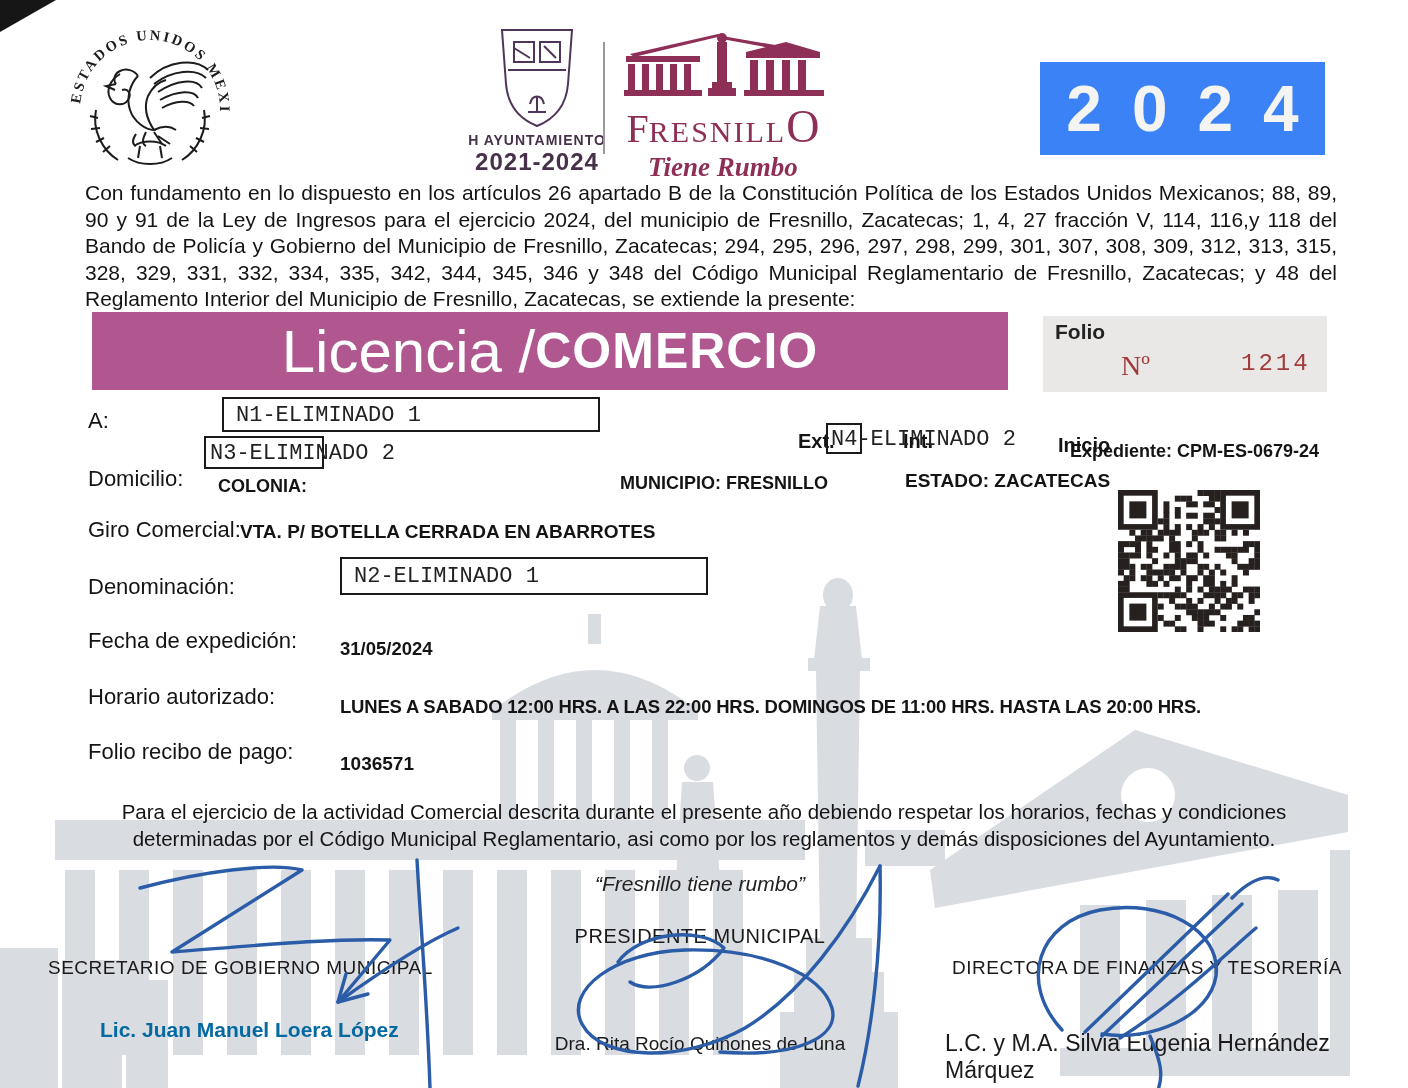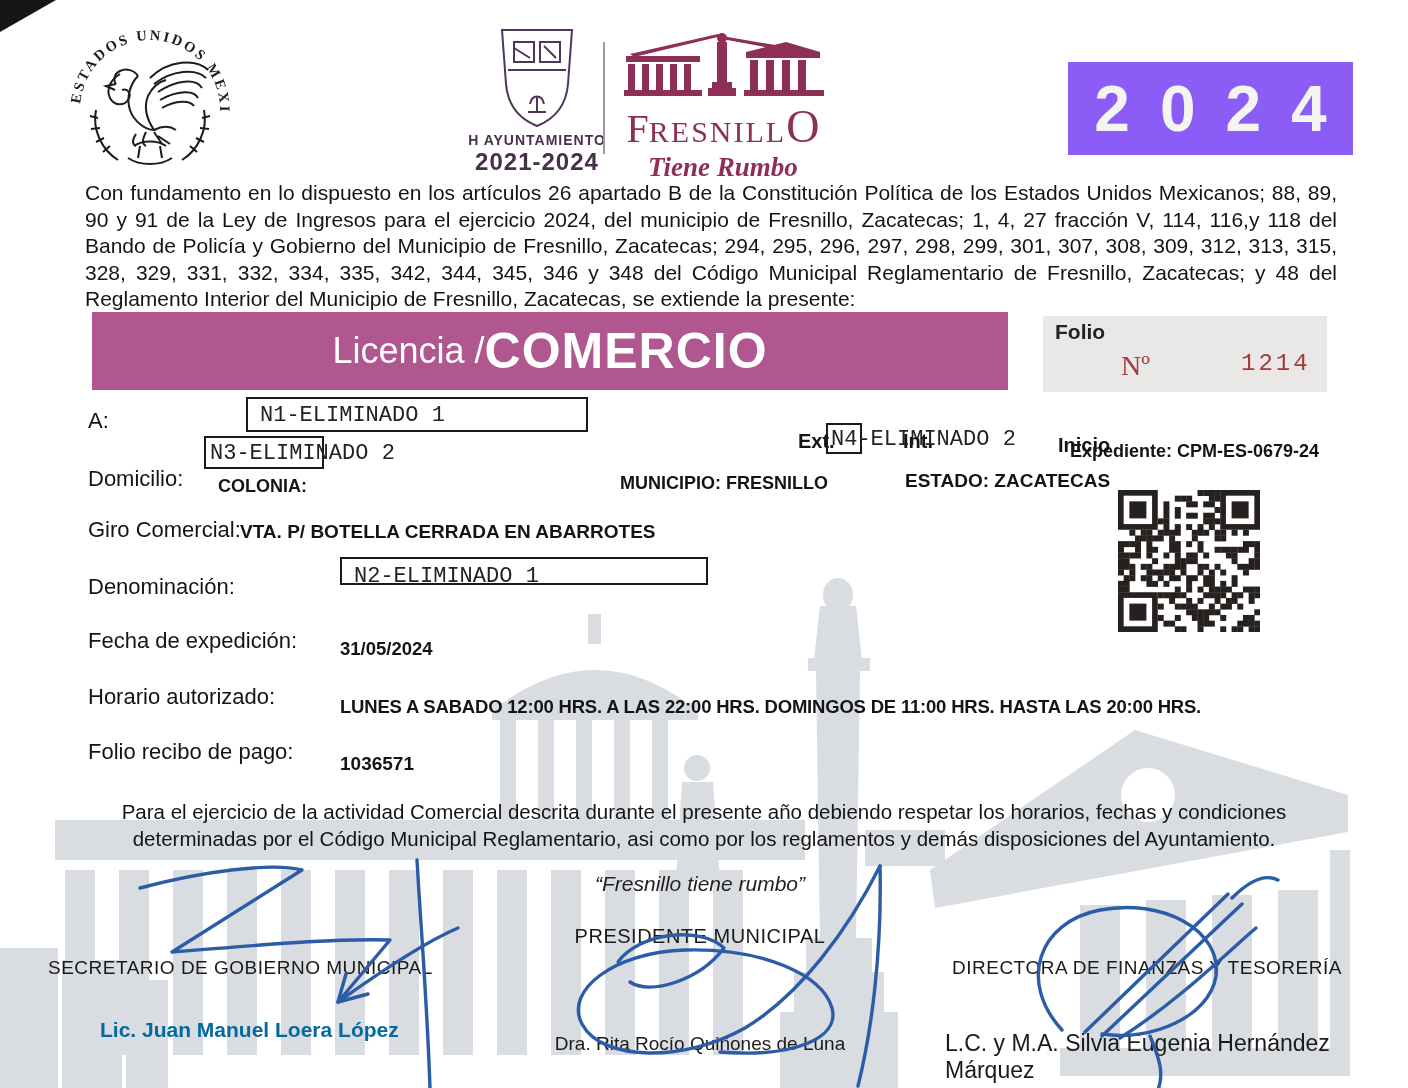--- a/index.html
+++ b/index.html
@@ -16,29 +16,29 @@
   .seal-wrap { left:462px; top:26px; width:150px; text-align:center; color:#47304a; }
   .seal-line1 { font-size:14px; font-weight:bold; letter-spacing:1px; margin-top:2px; }
   .seal-line2 { font-size:24px; font-weight:bold; letter-spacing:1px; }
   .header-divider { left:603px; top:42px; width:2px; height:112px; background:#9a9a9a; }
   .logo-wrap { left:618px; top:30px; width:210px; text-align:center; color:#8e2f58; }
   .logo-name { font-family:"Liberation Serif", serif; line-height:1; margin-top:2px; white-space:nowrap; }
   .logo-name .cap { font-size:40px; }
   .logo-name .mid { font-size:30px; letter-spacing:2px; }
   .logo-name .last { font-size:46px; }
   .logo-motto { font-family:"Liberation Serif", serif; font-style:italic; font-weight:bold; font-size:27px; margin-top:2px; }
-  .year-badge { left:1040px; top:62px; width:285px; height:93px; background:#8b5cf6;
-    display:flex; align-items:center; justify-content:center;margin-left:28px; }
+  .year-badge { left:1040px; top:62px; width:285px; height:93px; background:#3b82f6;
+    display:flex; align-items:center; justify-content:center; }
   .year-badge span { color:#f4f4f2; font-weight:bold; font-size:64px; letter-spacing:30px; padding-left:30px; }
 
   .legal { left:85px; top:180px; width:1252px; font-size:21px; line-height:26.5px; text-align:justify; color:#141414; }
 
   .banner { left:92px; top:312px; width:916px; height:78px; background:#b0578f;
     display:flex; align-items:center; justify-content:center; }
-  .banner .t1 { color:#fff; font-size:36px; font-weight:500; }
+  .banner .t1 { color:#fff; font-size:60px; font-weight:500; }
   .banner .t2 { color:#fff; font-size:50px; font-weight:bold; letter-spacing:1px; }
 
   .folio-box { left:1043px; top:316px; width:284px; height:76px; background:#eae8e6; }
   .folio-label { position:absolute; left:12px; top:4px; font-size:21px; font-weight:bold; color:#222; }
   .folio-no { position:absolute; left:78px; top:34px; font-size:28px; color:#a23b3c; font-family:"Liberation Serif", serif; }
   .folio-num { position:absolute; left:198px; top:34px; font-size:24px; color:#a23b3c; letter-spacing:3px; font-family:"Liberation Mono", monospace; }
 
   .lbl { font-size:22px; color:#141414; }
   .blbl { font-size:19px; font-weight:bold; color:#141414; }
   .mono { font-family:"Liberation Mono","DejaVu Sans Mono",monospace; font-size:22px; color:#222; white-space:nowrap; }
@@ -205,21 +205,21 @@
   <span class="t1">Licencia /</span>
     <span class="t2">COMERCIO</span>
 </div>
 <div class="abs folio-box" style="z-index:1;">
   <div class="folio-label">Folio</div>
   <div class="folio-no">Nº</div>
   <div class="folio-num">1214</div>
 </div>
 
 <div class="abs lbl" style="left:88px; top:408px; z-index:1;">A:</div>
-<div class="abs rbox" style="left:222px; top:397px; width:342px; height:35px; z-index:1;margin-left:24px;">
+<div class="abs rbox" style="left:222px; top:397px; width:378px; height:35px; z-index:1;">
   <span class="mono" style="position:absolute; left:12px; top:4px;">N1-ELIMINADO 1</span>
 </div>
 
 <div class="abs rbox" style="left:204px; top:436px; width:120px; height:33px; z-index:1;"></div>
 <div class="abs mono" style="left:210px; top:441px; z-index:2;">N3-ELIMINADO 2</div>
 
 <div class="abs blbl" style="left:798px; top:430px; font-size:20px; z-index:1;">Ext.</div>
 <div class="abs blbl" style="left:903px; top:430px; font-size:20px; z-index:1;">Int.</div>
 <div class="abs rbox" style="left:826px; top:423px; width:36px; height:31px; z-index:1;"></div>
 <div class="abs mono" style="left:831px; top:427px; z-index:2;">N4-ELIMINADO 2</div>
@@ -229,21 +229,21 @@
 
 <div class="abs lbl" style="left:88px; top:466px; z-index:1;">Domicilio:</div>
 <div class="abs blbl" style="left:218px; top:476px; font-size:18px; z-index:1;">COLONIA:</div>
 <div class="abs blbl" style="left:620px; top:473px; font-size:18px; z-index:1;">MUNICIPIO: FRESNILLO</div>
 <div class="abs blbl" style="left:905px; top:470px; z-index:1;">ESTADO: ZACATECAS</div>
 
 <div class="abs lbl" style="left:88px; top:517px; z-index:1;">Giro Comercial:</div>
 <div class="abs blbl" style="left:240px; top:521px; z-index:1;">VTA. P/ BOTELLA CERRADA EN ABARROTES</div>
 
 <div class="abs lbl" style="left:88px; top:574px; z-index:1;">Denominación:</div>
-<div class="abs rbox" style="left:340px; top:557px; width:368px; height:28px; z-index:1;">
+<div class="abs rbox" style="left:340px; top:557px; width:368px; height:38px; z-index:1;">
   <span class="mono" style="position:absolute; left:12px; top:5px;">N2-ELIMINADO 1</span>
 </div>
 
 <div class="abs lbl" style="left:88px; top:628px; z-index:1;">Fecha de expedición:</div>
 <div class="abs blbl" style="left:340px; top:638px; font-size:18.5px; z-index:1;">31/05/2024</div>
 
 <div class="abs lbl" style="left:88px; top:684px; z-index:1;">Horario autorizado:</div>
 <div class="abs blbl" style="left:340px; top:696px; font-size:18.5px; letter-spacing:-0.2px; white-space:nowrap; z-index:1;">LUNES A SABADO 12:00 HRS. A LAS 22:00 HRS. DOMINGOS DE 11:00 HRS. HASTA LAS 20:00 HRS.</div>
 
 <div class="abs lbl" style="left:88px; top:739px; z-index:1;">Folio recibo de pago:</div>

